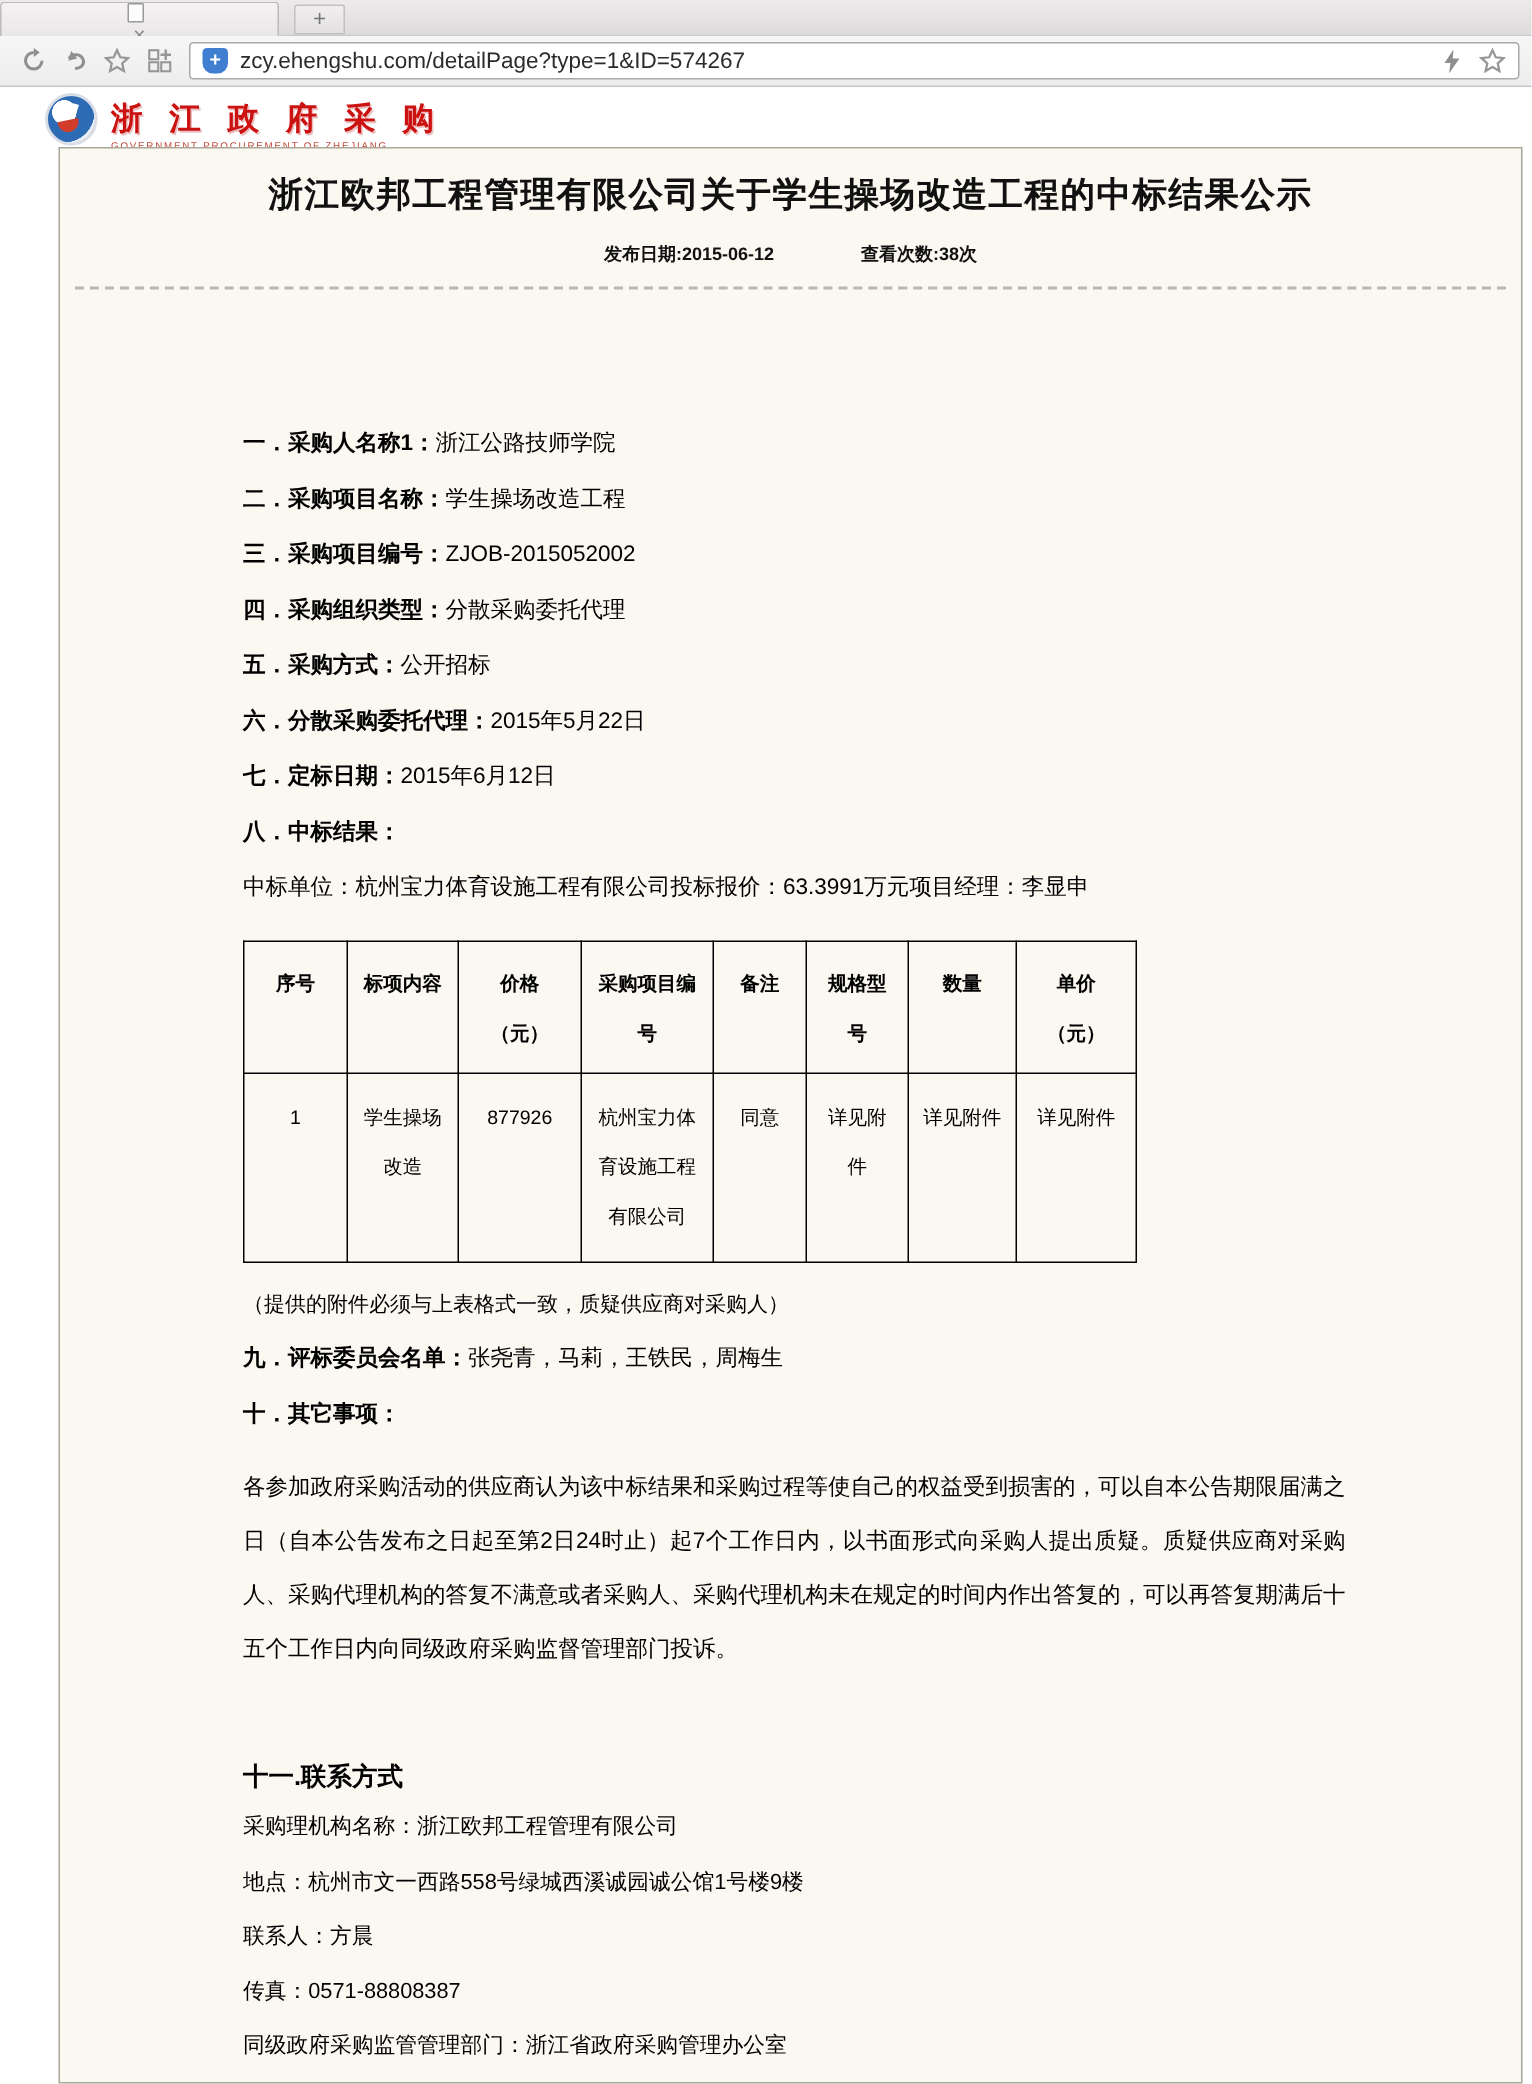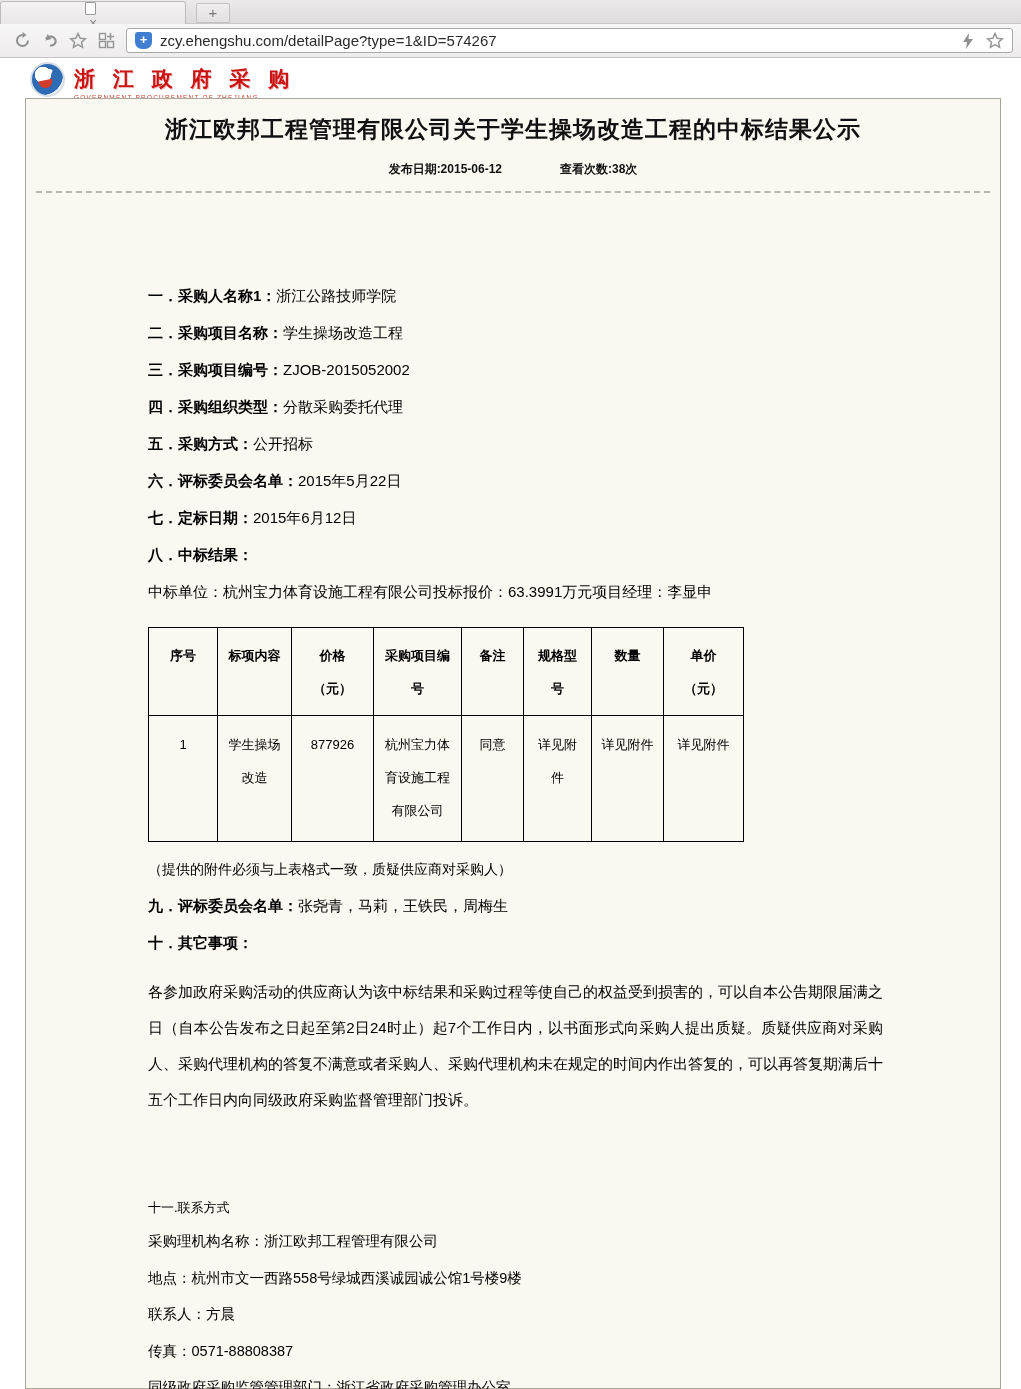--- a/index.html
+++ b/index.html
@@ -41,21 +41,21 @@
   .logo-badge::after { content:""; position:absolute; left:7px; top:16px; width:14px; height:8px;
                        background:#d23c2a; border-radius:0 0 8px 8px; transform:rotate(-12deg); }
   .logo-badge::before { content:""; position:absolute; left:14px; top:5px; width:4px; height:18px;
                         background:#fff; transform:rotate(18deg); }
   .logo-textcol { margin-left:9px; padding-top:3px; }
   .logo-title { color:#cc1111; font-size:21px; font-weight:bold; letter-spacing:6px;
                 text-shadow:1px 1px 0 rgba(170,0,0,.25); white-space:nowrap; }
   .logo-sub { color:#c34b3c; font-size:6.5px; letter-spacing:1.2px; margin-top:1px; white-space:nowrap; }
 
   
-  .panel { position:absolute; left:25px; top:98px; width:976px; height:1291px;
+  .panel { position:absolute; left:39px; top:98px; width:976px; height:1291px;
            background:#fbf8f1; border:1px solid #a8a79a; padding-top:15px; }
   .doc-title { text-align:center; font-size:23px; font-weight:bold; color:#111; letter-spacing:1px; }
   .doc-meta { display:flex; justify-content:center; gap:58px; margin-top:16px;
               font-size:12px; font-weight:bold; color:#111; }
   .dashline { border:none; border-top:2px dashed #b9b7ae; margin:13px 10px 0 10px; }
 
   .doc-body { margin-left:122px; width:735px; color:#000; }
   .items-top { margin-top:84px; }
   .item { font-size:15px; line-height:37px; }
   .item b { font-weight:bold; }
@@ -63,21 +63,21 @@
 
   table.bid { border-collapse:collapse; margin-top:17px; background:#fbf8f1; table-layout:fixed; }
   table.bid th, table.bid td { border:1px solid #000; text-align:center; vertical-align:top;
        font-size:13px; font-weight:normal; line-height:33px; padding:11px 9px 10px 9px; }
   table.bid th { white-space:pre-line;font-weight:bold; }
   table.bid .r-data td { padding-top:12px; padding-bottom:14px; }
 
   .note-line { font-size:14px; line-height:24px; margin-top:15px; }
   .items-mid { margin-top:6px; }
   .para { font-size:15px; line-height:36px; margin-top:13px; text-align:justify; }
-  .contact-head { font-size:13px; font-weight:normal; margin-top:75px; line-height:30px; }
+  .contact-head { font-size:17px; font-weight:bold; margin-top:52px; line-height:30px; }
   .contact-line { font-size:14.5px; line-height:36.5px; }
 </style>
 </head>
 <body>
 
 <div class="tabbar">
   <div class="tab">
     <span class="tab-favicon"></span>
     <span class="tab-title">浙江政府采购</span>
     <span class="tab-close">×</span>
@@ -143,21 +143,21 @@
   </div>
   <hr class="dashline">
 
   <div class="doc-body">
     <div class="items-top" id="items-top">
         <div class="item"><b>一．采购人名称1：</b><span>浙江公路技师学院</span></div>
         <div class="item"><b>二．采购项目名称：</b><span>学生操场改造工程</span></div>
         <div class="item"><b>三．采购项目编号：</b><span>ZJOB-2015052002</span></div>
         <div class="item"><b>四．采购组织类型：</b><span>分散采购委托代理</span></div>
         <div class="item"><b>五．采购方式：</b><span>公开招标</span></div>
-        <div class="item"><b>六．评标委员会名单：</b><span>2015年5月22日</span></div>
+        <div class="item"><b>六．分散采购委托代理：</b><span>2015年5月22日</span></div>
         <div class="item"><b>七．定标日期：</b><span>2015年6月12日</span></div>
         <div class="item"><b>八．中标结果：</b><span></span></div>
       </div>
 
     <div class="plain-line">中标单位：杭州宝力体育设施工程有限公司投标报价：63.3991万元项目经理：李显申</div>
 
     <table class="bid">
       <colgroup>
         <col style="width:69px">
           <col style="width:74px">

